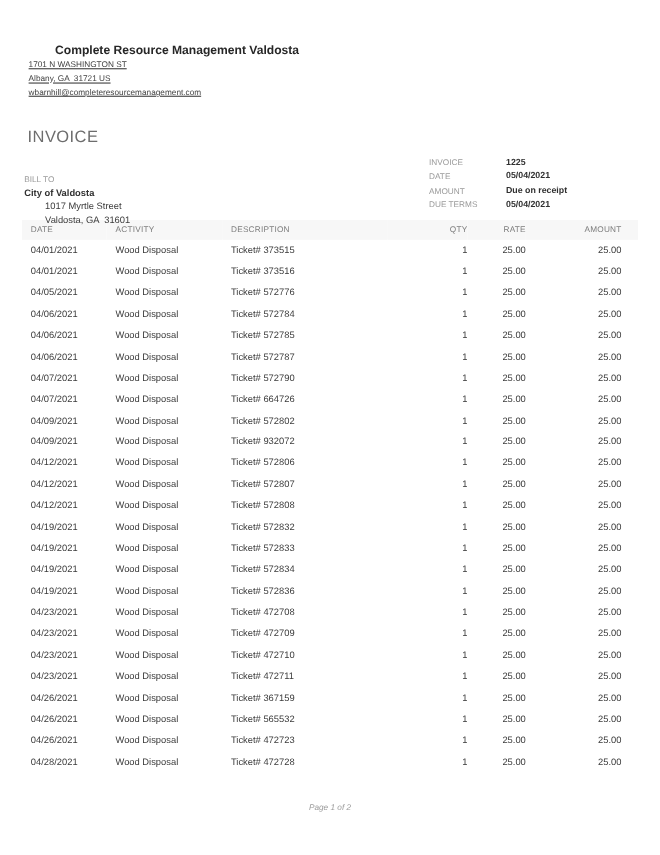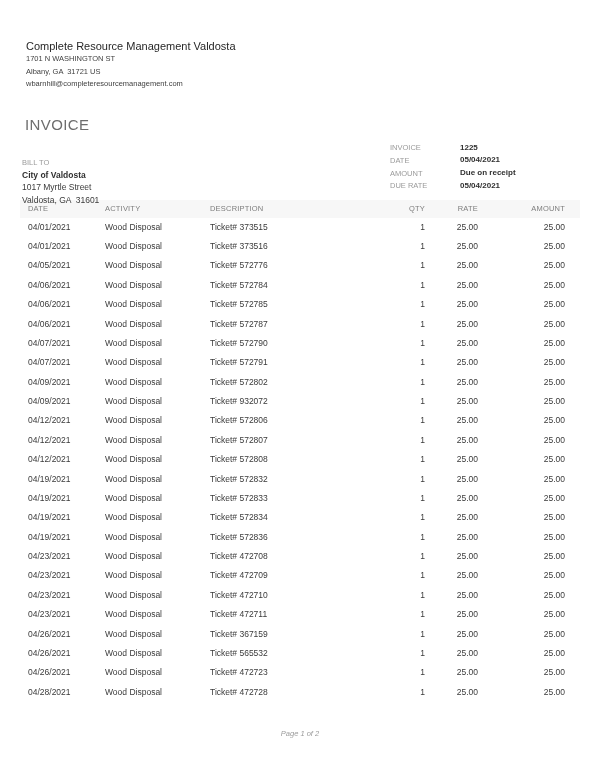--- a/index.html
+++ b/index.html
@@ -6,32 +6,32 @@
   body {
     width: 600px; height: 777px;
     background: #ffffff;
     font-family: "Liberation Sans", "DejaVu Sans", sans-serif;
     color: #3a3a3a;
   }
   .page { position: relative; width: 600px; height: 777px; overflow: hidden; background: #fff; }
 
   
   .company { padding: 40px 20px 0 26px; }
-  .company-name { font-size: 11px; font-weight: 400; color: #272727; line-height: 13px; }
-  .company-line { font-size: 7.5px; color: #3f3f3f; line-height: 12.5px; white-space: pre; }
+  .company-name { font-size: 11px; font-weight: 700; color: #272727; line-height: 13px; margin-left: 24px; }
+  .company-line { font-size: 7.5px; color: #3f3f3f; line-height: 12.5px; white-space: pre; text-decoration: underline; }
 
   
   .invoice-title { margin: 26px 0 0 25px; font-size: 15px; font-weight: 400; color: #6d6d6d; letter-spacing: 0.4px; line-height: 15px; }
 
   
   .meta { position: relative; margin: 11px 20px 0 22px; height: 50px; }
   .billto { position: absolute; left: 0; top: 16px; }
   .billto .label { font-size: 7.5px; color: #9a9a9a; line-height: 8px; }
   .billto .name { font-size: 8.5px; font-weight: 700; color: #303030; margin-top: 4px; line-height: 9px; white-space: pre; }
-  .billto .line { font-size: 8.5px; color: #3b3b3b; margin-top: 3.5px; line-height: 9px; white-space: pre; }
+  .billto .line { font-size: 8.5px; color: #3b3b3b; margin-top: 3.5px; line-height: 9px; white-space: pre; margin-left: 19px; }
   .inv-meta { position: absolute; left: 368px; top: 0; }
   .inv-meta .row { display: flex; margin-bottom: 3.3px; }
   .inv-meta .lbl { width: 70px; font-size: 7.5px; color: #9a9a9a; line-height: 9px; padding-top: 0.5px; }
   .inv-meta .val { font-size: 8px; font-weight: 700; color: #303030; line-height: 9px; }
 
   
   table { border-collapse: collapse; table-layout: fixed; width: 560px; margin: 7px 20px 0 20px; }
   thead th {
     background: #f7f7f7; font-size: 7.5px; font-weight: 400; color: #7d7d7d;
     line-height: 8px; padding: 5px 0; text-align: left; letter-spacing: 0.2px;
@@ -72,21 +72,21 @@
       </div>
       <div class="row">
         <div class="lbl">DATE</div>
         <div class="val">05/04/2021</div>
       </div>
       <div class="row">
         <div class="lbl">AMOUNT</div>
         <div class="val">Due on receipt</div>
       </div>
       <div class="row">
-        <div class="lbl">DUE RATE</div>
+        <div class="lbl">DUE TERMS</div>
         <div class="val">05/04/2021</div>
       </div>
     </div>
   </div>
 
   <table>
     <colgroup>
       <col style="width:77px">
         <col style="width:105px">
         <col style="width:150px">
@@ -165,21 +165,21 @@
           <td class="pl">Wood Disposal</td>
           <td class="pl">Ticket# 572790</td>
           <td class="num">1</td>
           <td class="num">25.00</td>
           <td class="num amt">25.00</td>
         </tr>
 
         <tr>
           <td class="pl">04/07/2021</td>
           <td class="pl">Wood Disposal</td>
-          <td class="pl">Ticket# 572791</td>
+          <td class="pl">Ticket# 664726</td>
           <td class="num">1</td>
           <td class="num">25.00</td>
           <td class="num amt">25.00</td>
         </tr>
 
         <tr>
           <td class="pl">04/09/2021</td>
           <td class="pl">Wood Disposal</td>
           <td class="pl">Ticket# 572802</td>
           <td class="num">1</td>

